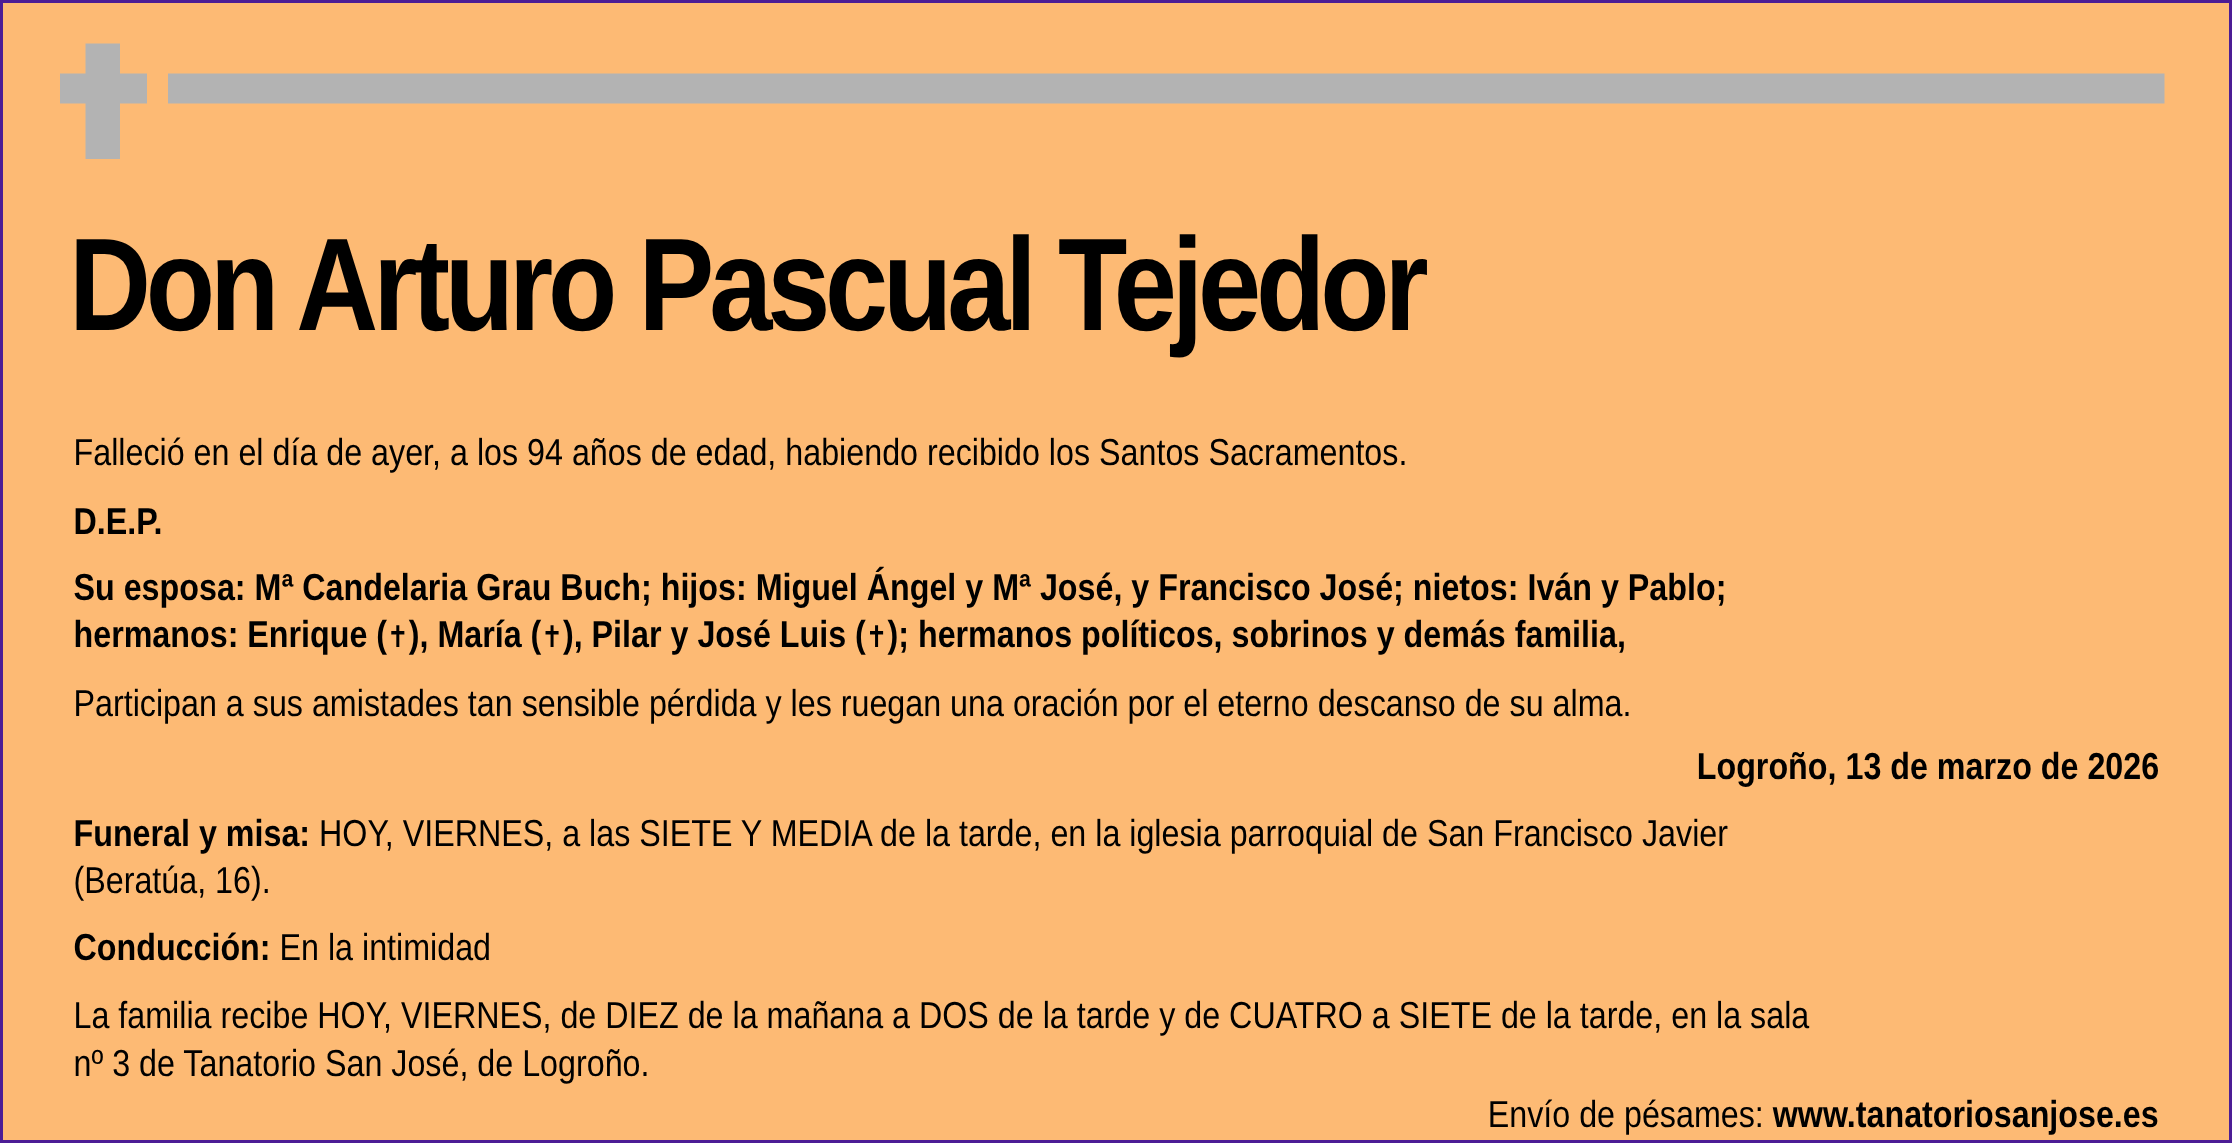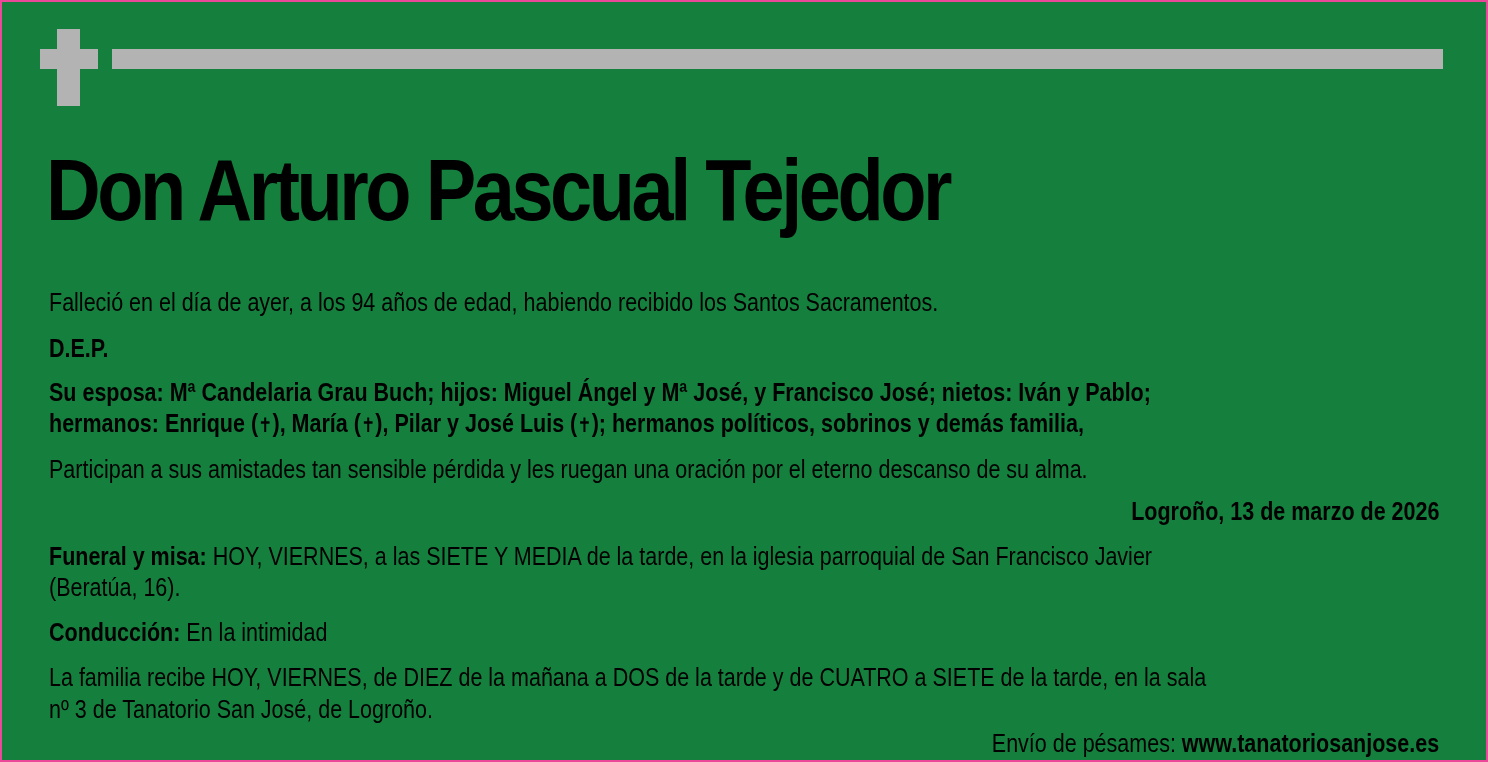--- a/index.html
+++ b/index.html
@@ -1,17 +1,17 @@
 <!DOCTYPE html>
 <html><head>
 <meta charset="utf-8">
 <style>
   html, body { margin:0; padding:0; background:#ffffff; }
   body { width:1488px; height:762px; overflow:hidden; font-family:"Liberation Sans", sans-serif; color:#000; }
-  .frame { position:absolute; left:0; top:0; width:1484px; height:758px; border:2px solid #ec4899; background:#15803d; }
+  .frame { position:absolute; left:0; top:0; width:1484px; height:758px; border:2px solid #4c1d95; background:#fdba74; }
   .cross-v { position:absolute; left:55px; top:27px; width:23px; height:77px; background:#b3b3b3; }
   .cross-h { position:absolute; left:38px; top:47px; width:58px; height:20px; background:#b3b3b3; }
   .rule { position:absolute; left:110px; top:47px; width:1331px; height:20px; background:#b3b3b3; }
   .title { position:absolute; left:44px; top:138px; font-size:88px; font-weight:bold; letter-spacing:-4px; line-height:100px; white-space:nowrap; transform:scaleX(0.86); transform-origin:left top; }
   .txt { position:absolute; left:47px; font-size:25px; line-height:30px; white-space:nowrap; transform:scaleX(0.86); transform-origin:left top; }
   .b { font-weight:bold; }
   .right { position:absolute; right:47px; font-size:25px; line-height:30px; white-space:nowrap; transform:scaleX(0.86); transform-origin:right top; }
   .crossglyph { font-weight:normal; font-size:20px; }
 </style>
 </head>

